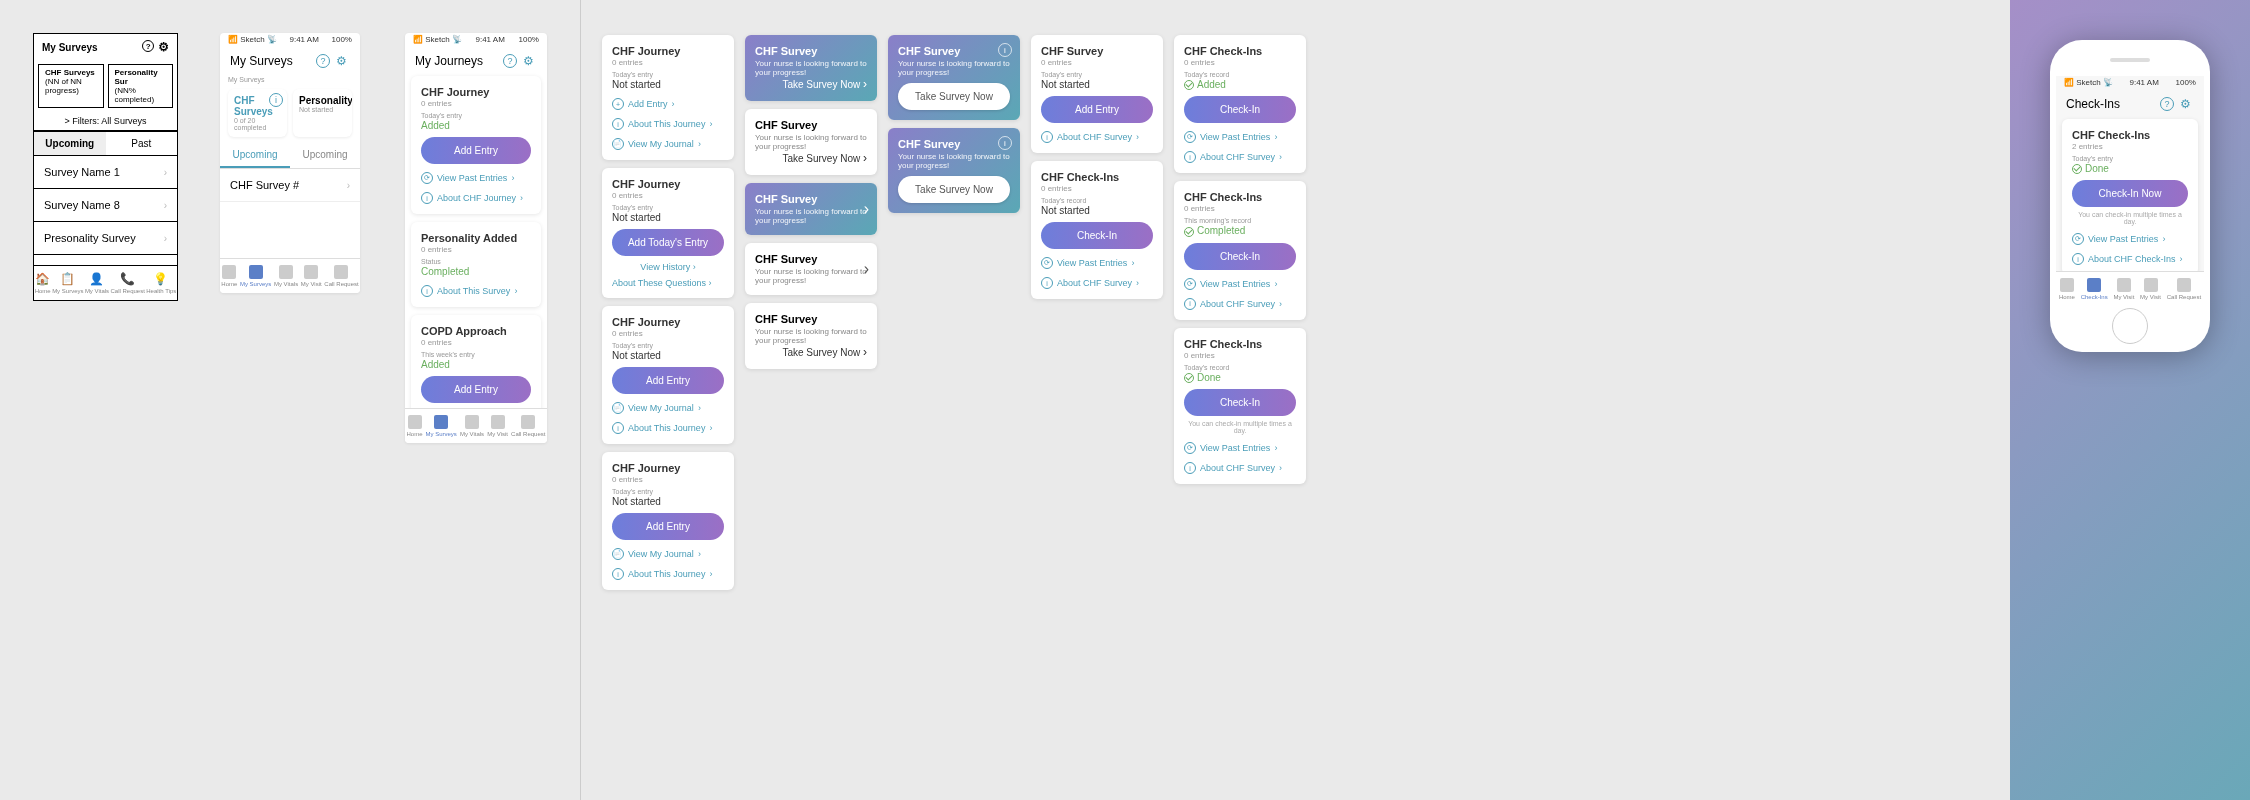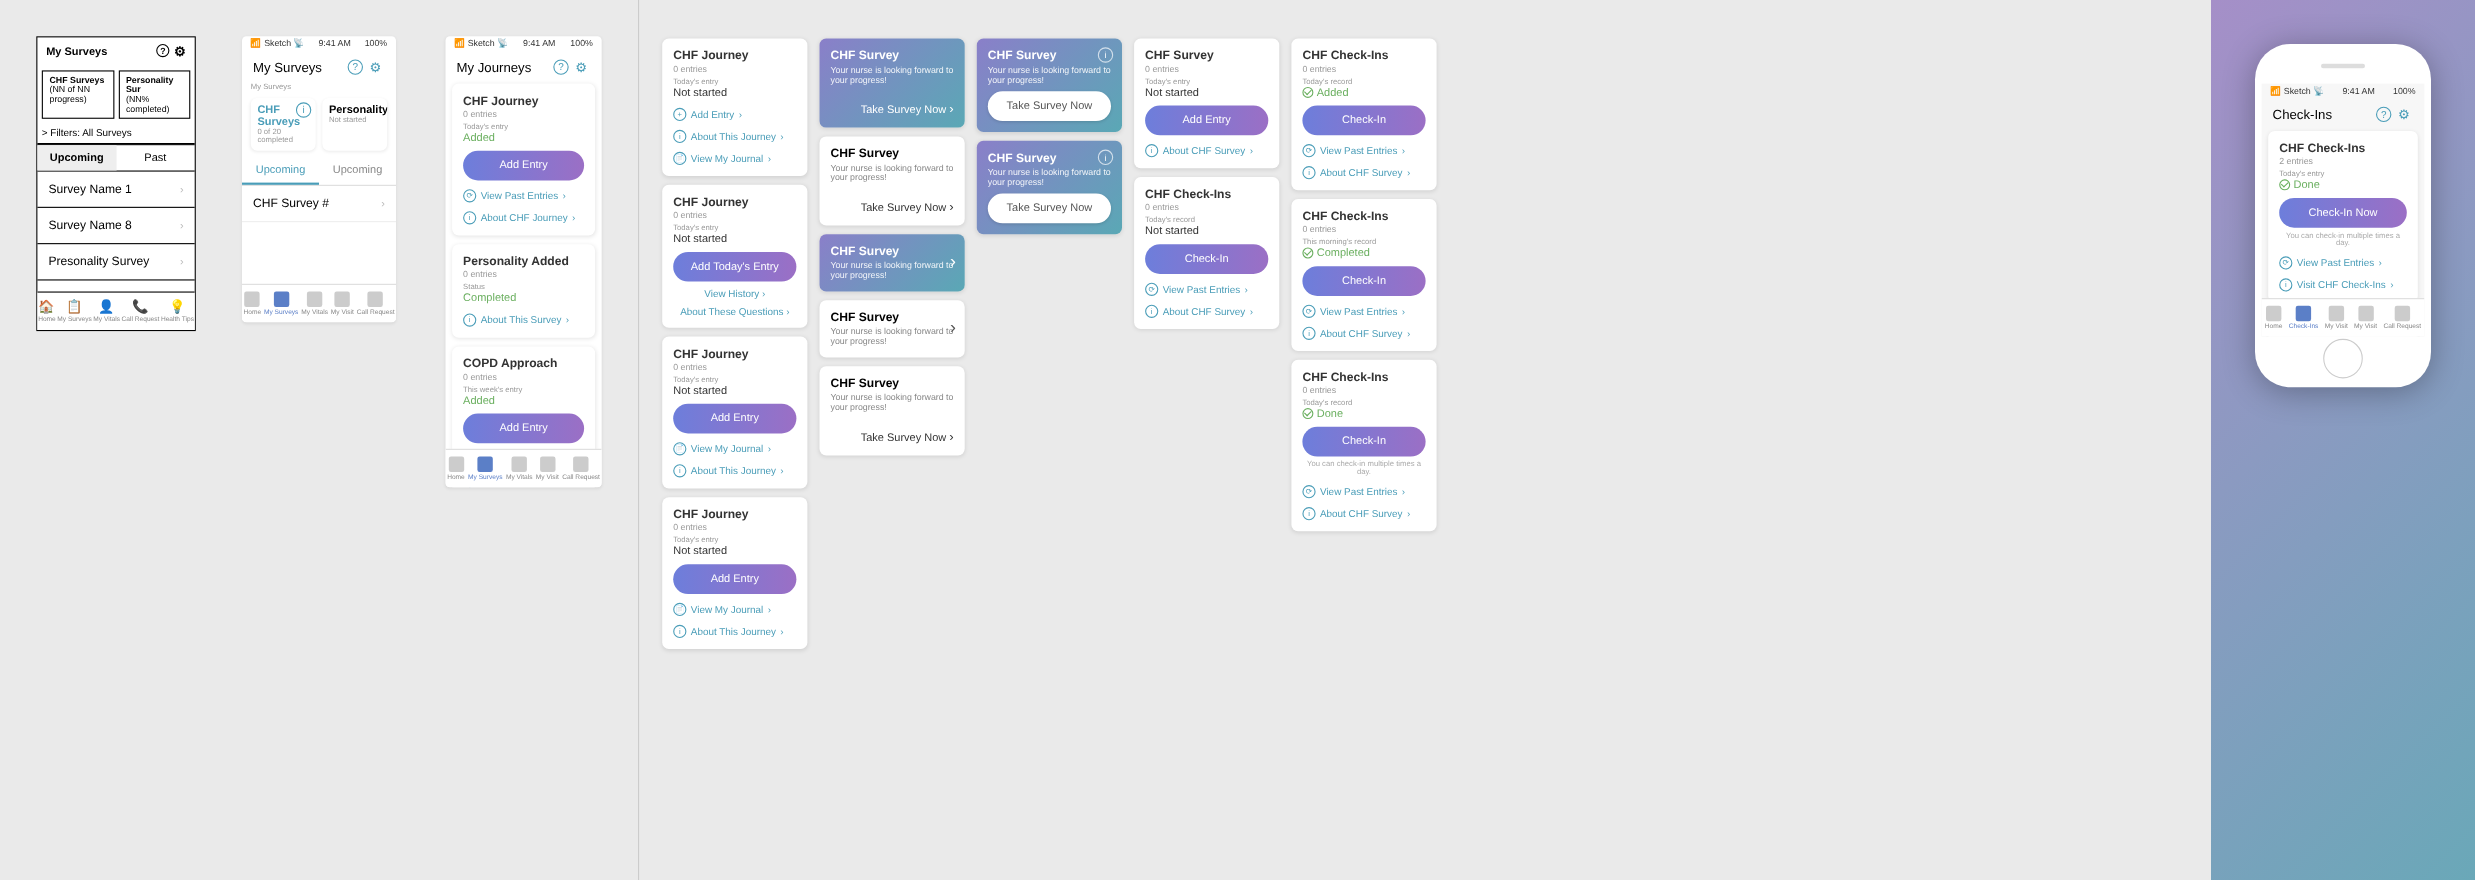--- a/index.html
+++ b/index.html
@@ -33,34 +33,34 @@
 .status-notstarted{color:#333}
 .pill-btn{display:block;width:100%;padding:8px;border:none;border-radius:18px;background:linear-gradient(90deg,#6d7edb,#9b6fc5);color:#fff;font-size:10px;font-weight:500;margin-top:6px;cursor:pointer}
 .pill-btn.white{background:#fff;color:#555;border:none;box-shadow:0 1px 3px rgba(0,0,0,0.15)}
 .link-row{display:flex;align-items:center;gap:4px;font-size:9px;color:#4a9db8;margin-top:8px;cursor:pointer}
 .link-row .mini-icon{width:12px;height:12px;border:1px solid #4a9db8;border-radius:50%;display:flex;align-items:center;justify-content:center;font-size:7px}
 .prompt-card{background:#fff;border-radius:6px;box-shadow:0 1px 4px rgba(0,0,0,0.1);padding:10px;position:relative}
 .prompt-card.gradient{background:linear-gradient(135deg,#8a7fc9,#5aa8b5);color:#fff}
 .prompt-title{font-size:11px;font-weight:600}
 .prompt-body{font-size:8px;margin-top:2px;color:#888}
 .prompt-card.gradient .prompt-body{color:rgba(255,255,255,0.9)}
-.take-row{display:flex;justify-content:space-between;align-items:center;margin-top:15px;font-size:10px}
+.take-row{display:flex;justify-content:space-between;align-items:center;margin-top:0;font-size:10px}
 .take-link{color:#333;cursor:pointer}
 .info-icon{position:absolute;top:8px;right:8px;width:14px;height:14px;border:1px solid rgba(255,255,255,0.7);border-radius:50%;display:flex;align-items:center;justify-content:center;font-size:8px;color:#fff}
 .col{position:absolute}
 .wf{position:absolute;border:1.5px solid #000;background:#fff}
 .wf .wf-header{padding:6px 8px;font-size:10px;font-weight:600;display:flex;justify-content:space-between;align-items:center}
 .wf-tabs{display:flex;border-top:1px solid #000;border-bottom:1px solid #000}
 .wf-tab{flex:1;text-align:center;padding:6px;font-size:10px}
 .wf-tab.active{background:#eee;font-weight:600}
 .dev-frame{position:absolute;border-radius:32px;background:#fff;box-shadow:0 4px 30px rgba(0,0,0,0.3);padding:40px 10px 50px}
 .dev-btn{width:36px;height:36px;border-radius:50%;border:1px solid #ccc;position:absolute;bottom:8px;left:50%;transform:translateX(-50%)}
 .dev-speaker{width:40px;height:4px;background:#ddd;border-radius:2px;position:absolute;top:18px;left:50%;transform:translateX(-50%)}
 .right-bg{position:absolute;right:0;top:0;bottom:0;width:240px;background:linear-gradient(135deg,#a58fc8,#6aa8b8)}
-.filter-row{padding:4px;font-size:9px;border-bottom:1px solid #000}
+.filter-row{text-align:center;padding:4px;font-size:9px;border-bottom:1px solid #000}
 .segmented{display:flex;gap:4px;padding:4px}
 .seg{border:1px solid #000;padding:3px 6px;font-size:8px;flex:1}
 .check{display:inline-block;width:10px;height:10px;border:1.5px solid #6aaf5f;border-radius:50%;position:relative;margin-right:3px;vertical-align:middle}
 .check:after{content:'';position:absolute;left:2px;top:0;width:3px;height:5px;border-right:1.5px solid #6aaf5f;border-bottom:1.5px solid #6aaf5f;transform:rotate(45deg)}
 .tiny-note{font-size:7px;color:#aaa;text-align:center;margin-top:4px}
 </style>
 </head>
 <body>
 
 <div class="canvas">
@@ -283,21 +283,21 @@
           <span>›</span>
         </div>
       </div>
       <div class="survey-card">
         <div class="card-title">CHF Journey</div>
         <div class="card-sub">0 entries</div>
         <div class="card-label">Today's entry</div>
         <div class="status-txt status-notstarted">Not started</div>
         <button class="pill-btn">Add Today's Entry</button>
         <div style="text-align:center;font-size:9px;color:#4a9db8;margin-top:6px;cursor:pointer">View History ›</div>
-        <div style="text-align:center;font-size:9px;color:#4a9db8;margin-top:6px;cursor:pointer">About These Questions ›</div>
+        <div style="text-align:left;font-size:9px;color:#4a9db8;margin-top:6px;cursor:pointer">About These Questions ›</div>
       </div>
       <div class="survey-card">
         <div class="card-title">CHF Journey</div>
         <div class="card-sub">0 entries</div>
         <div class="card-label">Today's entry</div>
         <div class="status-txt status-notstarted">Not started</div>
         <button class="pill-btn">Add Entry</button>
         <div class="link-row">
           <span class="mini-icon">📄</span>
           <span>View My Journal</span>
@@ -487,21 +487,21 @@
         <div class="status-txt status-done"><span class="check"></span><span>Done</span></div>
         <button class="pill-btn">Check-In Now</button>
         <div class="tiny-note">You can check-in multiple times a day.</div>
         <div class="link-row">
               <span class="mini-icon">⟳</span>
               <span>View Past Entries</span>
               <span>›</span>
             </div>
         <div class="link-row">
               <span class="mini-icon">i</span>
-              <span>Visit CHF Check-Ins</span>
+              <span>About CHF Check-Ins</span>
               <span>›</span>
             </div>
       </div>
       <div class="survey-card">
         <div class="card-title">Your Health Approach</div>
 
       </div>
     </div>
     <div class="tabbar">
       <div class="tb">

